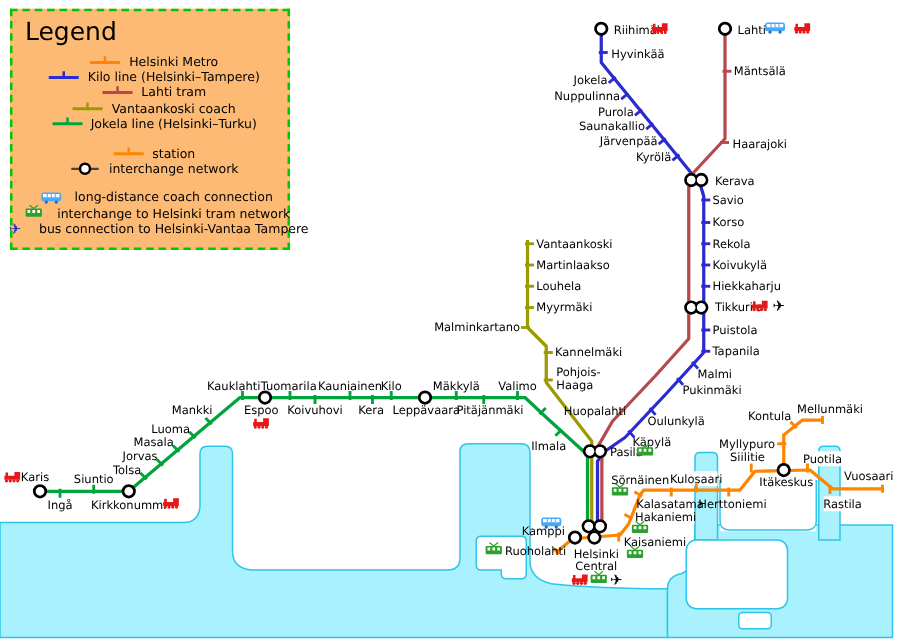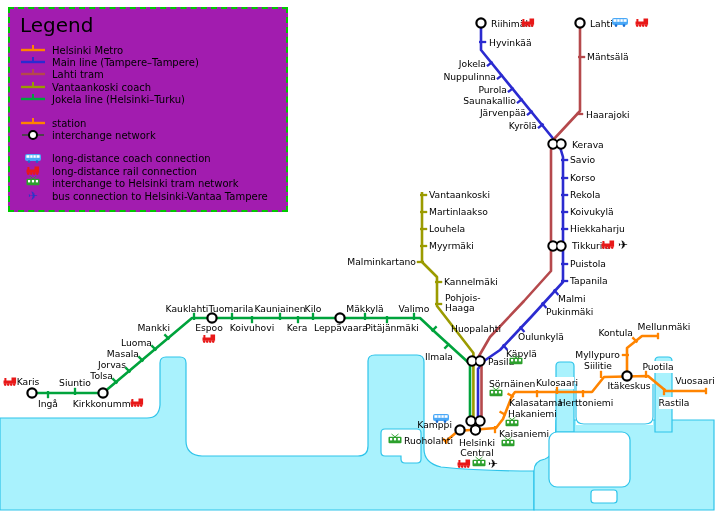--- a/index.html
+++ b/index.html
@@ -1,23 +1,23 @@
 <!DOCTYPE html>
 <html><head>
 <meta charset="utf-8">
 <style>
   html,body{margin:0;padding:0;background:#fff;}
   #stage{position:relative;width:720px;height:513px;background:#fff;overflow:hidden;
          font-family:"DejaVu Sans",sans-serif;}
   #map{position:absolute;left:0;top:0;}
   #map text{font-family:"DejaVu Sans",sans-serif;font-size:9.2px;fill:#000;}
-  #legend{position:absolute;left:8px;top:7px;width:280px;background:#a21caf;
+  #legend{position:absolute;left:8px;top:7px;width:224px;background:#fdba74;
           border:2px dashed #00c800;padding:2px 4px 8px 8px;box-sizing:border-box;}
   #legend .ltitle{font-size:20px;color:#000;margin:2px 0 7px 2px;}
-  .lrow{display:flex;align-items:center;height:12.4px;white-space:nowrap;}
+  .lrow{display:flex;align-items:center;height:12.4px;white-space:nowrap;justify-content:center;}
   .lrow .sw{width:30px;flex:0 0 30px;margin-right:4px;}
   .lrow .lt{font-size:10px;color:#000;}
   .lgap{height:11px;}
 </style>
 </head>
 <body>
 
 <div id="stage">
   <svg id="map" width="720" height="513" viewBox="0 0 720 513" xmlns="http://www.w3.org/2000/svg">
       <g>
@@ -486,21 +486,21 @@
               <line x1="3" y1="7" x2="27" y2="7" stroke="#ff8400" stroke-width="2.4"></line>
               <line x1="15" y1="7" x2="15" y2="2" stroke="#ff8400" stroke-width="2"></line>
             </svg></span>
           <span class="lt">Helsinki Metro</span>
         </div>
         <div class="lrow">
           <span class="sw"><svg width="30" height="13" viewBox="0 0 30 13">
               <line x1="3" y1="7" x2="27" y2="7" stroke="#2b2bd0" stroke-width="2.4"></line>
               <line x1="15" y1="7" x2="15" y2="2" stroke="#2b2bd0" stroke-width="2"></line>
             </svg></span>
-          <span class="lt">Main line (Tampere–Tampere)</span>
+          <span class="lt">Kilo line (Helsinki–Tampere)</span>
         </div>
         <div class="lrow">
           <span class="sw"><svg width="30" height="13" viewBox="0 0 30 13">
               <line x1="3" y1="7" x2="27" y2="7" stroke="#b5494c" stroke-width="2.4"></line>
               <line x1="15" y1="7" x2="15" y2="2" stroke="#b5494c" stroke-width="2"></line>
             </svg></span>
           <span class="lt">Lahti tram</span>
         </div>
         <div class="lrow">
           <span class="sw"><svg width="30" height="13" viewBox="0 0 30 13">
@@ -546,32 +546,20 @@
                 <line x1="3.2" y1="-2.8" x2="3.2" y2="-0.2" stroke="#4aa8f7" stroke-width="0.8"></line>
                 <circle cx="-4" cy="3.6" r="1.3" fill="#1a6bd0"></circle>
                 <circle cx="4" cy="3.6" r="1.3" fill="#1a6bd0"></circle>
               </g>
             </svg></span>
           <span class="lt">long-distance coach connection</span>
         </div>
         <div class="lrow">
           <span class="sw"><svg width="30" height="13" viewBox="0 0 30 13">
               <g transform="translate(15,7)">
-                <path d="M-6.5,-1.5 h8 v3.2 h-8 Z M1.5,-4.5 h4.6 v6.2 h-4.6 Z M-5.6,-4 h2 v2.5 h-2 Z" fill="#e81818"></path>
-                <circle cx="-4.8" cy="2.6" r="1.3" fill="#e81818"></circle>
-                <circle cx="-1.8" cy="2.6" r="1.3" fill="#e81818"></circle>
-                <circle cx="1.2" cy="2.6" r="1.3" fill="#e81818"></circle>
-                <circle cx="4.2" cy="2.6" r="1.3" fill="#e81818"></circle>
-              </g>
-            </svg></span>
-          <span class="lt">long-distance rail connection</span>
-        </div>
-        <div class="lrow">
-          <span class="sw"><svg width="30" height="13" viewBox="0 0 30 13">
-              <g transform="translate(15,7)">
                 <path d="M-3.5,-7 L0,-4.2 L3.5,-7" fill="none" stroke="#2ca02c" stroke-width="0.9"></path>
                 <rect x="-6.5" y="-4.2" width="13" height="6.5" rx="1" fill="#2ca02c"></rect>
                 <rect x="-5" y="-3" width="2.2" height="2.4" fill="#fff"></rect>
                 <rect x="-1.1" y="-3" width="2.2" height="2.4" fill="#fff"></rect>
                 <rect x="2.8" y="-3" width="2.2" height="2.4" fill="#fff"></rect>
               </g>
             </svg></span>
           <span class="lt">interchange to Helsinki tram network</span>
         </div>
         <div class="lrow">

